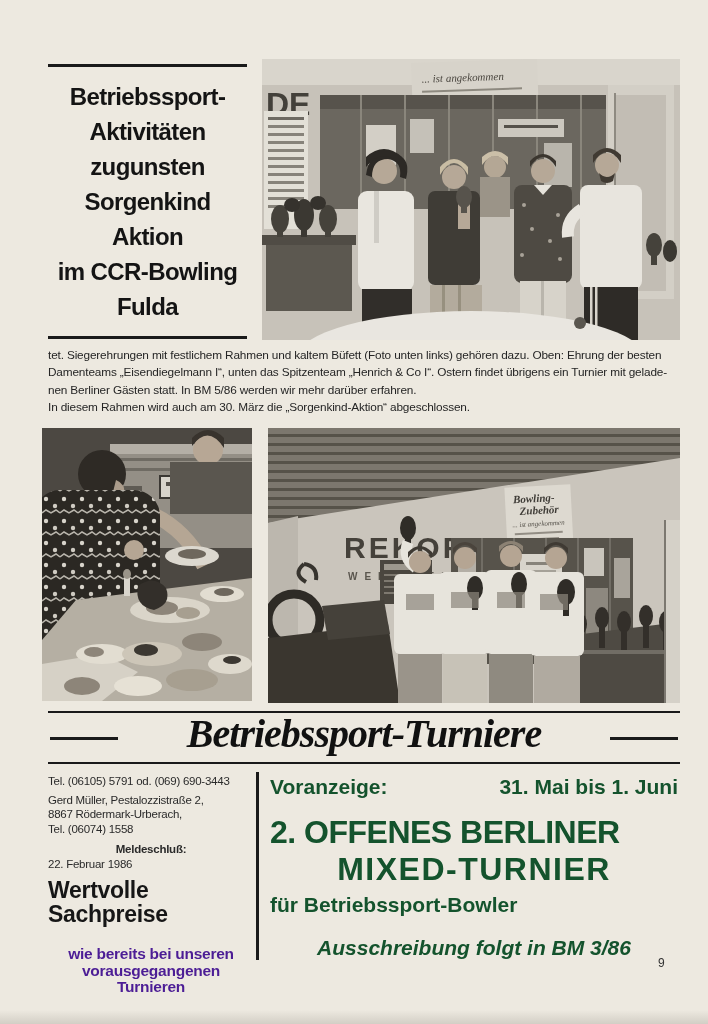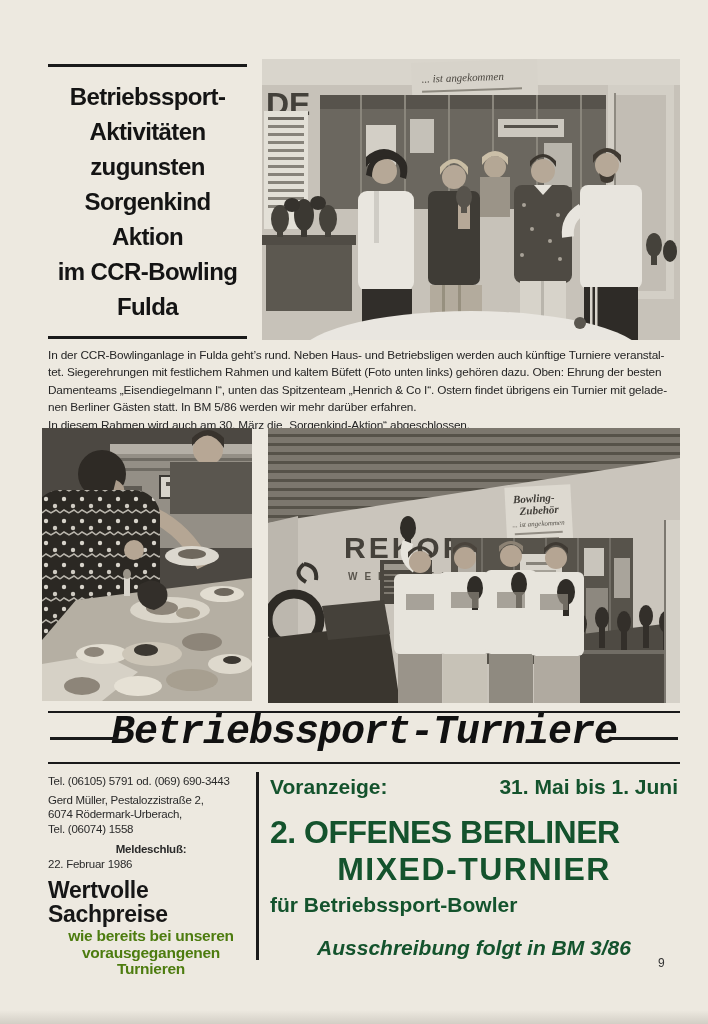--- a/index.html
+++ b/index.html
@@ -34,35 +34,35 @@
   .photo-ceremony{left:262px;top:59px;width:418px;height:281px;}
   .photo-buffet{left:42px;top:428px;width:210px;height:273px;}
   .photo-rekorde{left:268px;top:428px;width:412px;height:275px;}
 
   
   .rule{left:48px;width:632px;height:2px;background:#1a1a1a;}
   .rule-top{top:711px;}
   .rule-bottom{top:762px;}
   .turniere-title{
     left:48px;top:710px;width:632px;text-align:center;
-    font-family:Liberation Mono, monospace;font-style:italic;font-weight:bold;
+    font-family:Liberation Serif, serif;font-style:italic;font-weight:bold;
     font-size:40px;letter-spacing:-1px;color:#111;
   }
   .dash{top:737px;width:68px;height:3px;background:#1a1a1a;}
   .dash-left{left:50px;} .dash-right{left:610px;}
 
   
   .contact{left:48px;top:774px;width:206px;font-size:11.5px;line-height:14.5px;
     letter-spacing:-0.25px;color:#2a2a2a;}
   .contact .c1{margin-bottom:4px;}
   .deadline-label{font-weight:bold;margin-top:6px;text-align:center;}
   .prizes{text-align:left;font-weight:bold;font-size:23px;line-height:24px;
     margin-top:7px;letter-spacing:-0.3px;color:#161616;}
   .prizes-note{text-align:center;font-weight:bold;font-size:15.5px;line-height:16.5px;
-    margin-top:2px;color:#4d7c0f;}
+    margin-top:20px;color:#4c1d95;}
 
   .divider{left:256px;top:772px;width:2.5px;height:188px;background:#1a1a1a;}
 
   .announcement{left:270px;top:775px;width:408px;color:#14532d;}
   .announce-row{display:flex;justify-content:space-between;align-items:baseline;
     font-weight:bold;font-size:21px;}
   .big-line1{font-size:32px;font-weight:bold;margin-top:15px;
     letter-spacing:-0.5px;white-space:nowrap;}
   .big-line2{font-size:32px;font-weight:bold;text-align:center;letter-spacing:1.5px;}
   .ann-subtitle{font-size:21px;font-weight:bold;text-align:left;margin-top:5px;}
@@ -211,21 +211,20 @@
       </g>
 
       <g>
         <ellipse cx="209" cy="300" rx="175" ry="48" fill="#e9e6e0"></ellipse>
         <circle cx="318" cy="264" r="6" fill="#5a564f"></circle>
       </g>
     </svg>
   </figure>
 
   <div class="abs intro">
-    <div>In der CCR-Bowlinganlage in Fulda geht’s rund. Neben Haus- und Betriebsligen werden auch künftige Turniere veranstal-</div>
     <div>tet. Siegerehrungen mit festlichem Rahmen und kaltem Büfett (Foto unten links) gehören dazu. Oben: Ehrung der besten</div>
     <div>Damenteams „Eisendiegelmann I“, unten das Spitzenteam „Henrich &amp; Co I“. Ostern findet übrigens ein Turnier mit gelade-</div>
     <div>nen Berliner Gästen statt. In BM 5/86 werden wir mehr darüber erfahren.</div>
     <div>In diesem Rahmen wird auch am 30. März die „Sorgenkind-Aktion“ abgeschlossen.</div>
   </div>
 
   <figure class="abs photo photo-buffet" style="margin:0;">
     <svg width="210" height="273" viewBox="0 0 210 273">
       <defs>
         <pattern id="knit" width="18" height="22" patternUnits="userSpaceOnUse">
@@ -418,21 +417,21 @@
 
   <div class="abs rule rule-top"></div>
   <div class="abs turniere-title">Betriebssport-Turniere</div>
   <div class="abs dash dash-left"></div>
   <div class="abs dash dash-right"></div>
   <div class="abs rule rule-bottom"></div>
 
   <div class="abs contact">
     <div class="c1">Tel. (06105) 5791 od. (069) 690-3443</div>
     <div>Gerd Müller, Pestalozzistraße 2,</div>
-    <div>6074 Rödermark-Urberach,</div>
+    <div>8867 Rödermark-Urberach,</div>
     <div>Tel. (06074) 1558</div>
     <div class="deadline-label">Meldeschluß:</div>
     <div>22. Februar 1986</div>
     <div class="prizes">
       <div>Wertvolle</div>
       <div>Sachpreise</div>
     </div>
     <div class="prizes-note">
       <div>wie bereits bei unseren</div>
       <div>vorausgegangenen</div>

